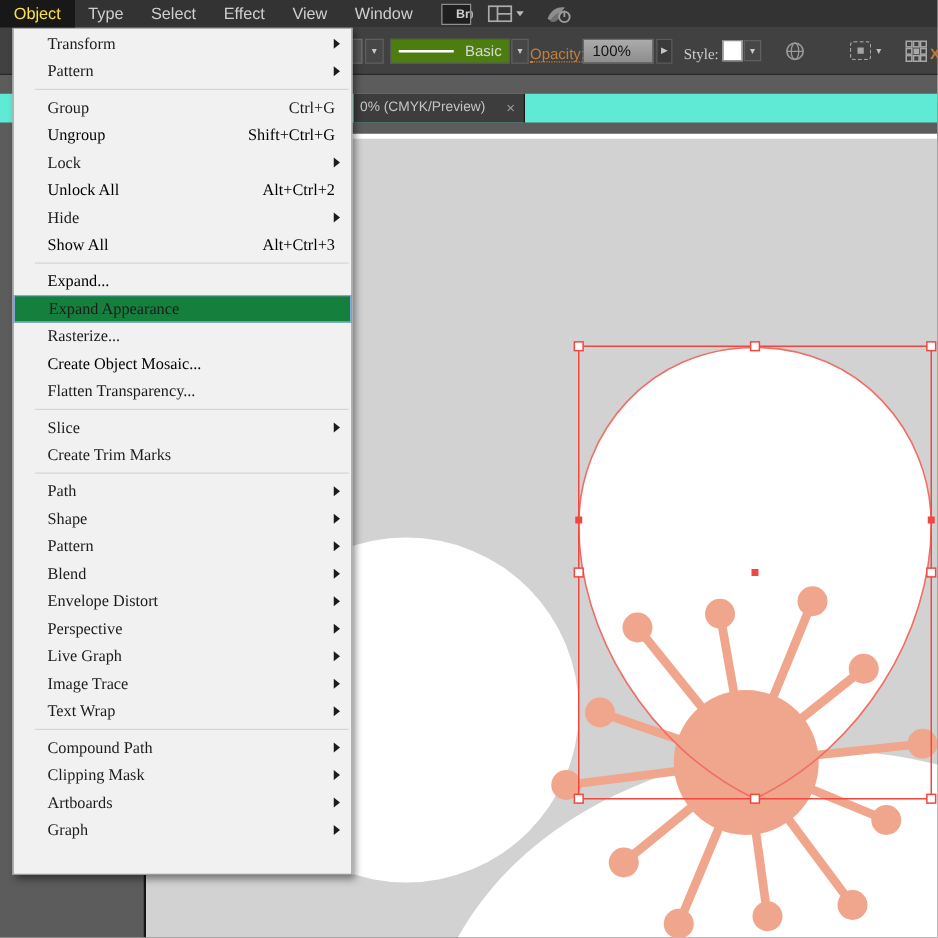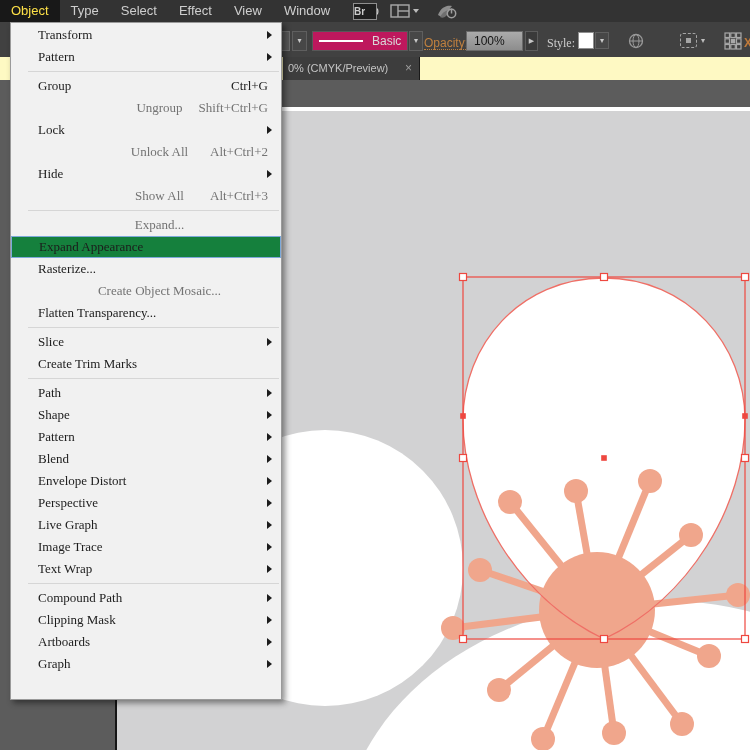--- a/index.html
+++ b/index.html
@@ -12,38 +12,38 @@
   
   #menubar{
     position:absolute;left:0;top:0;width:750px;height:22px;
     background:#333333;z-index:7;color:#cfcfcf;font-size:13px;
   }
   .mb-item{display:inline-block;padding:0 11px;line-height:22px;cursor:default;}
   .mb-item.active{background:#181818;color:#fde047;}
   #br-btn{
     position:absolute;left:353px;top:3px;width:22px;height:15px;
     border:1px solid #8f8f8f;background:#1f1f1f;color:#cccccc;
-    font-size:10px;font-weight:bold;text-align:left;line-height:15px;
+    font-size:10px;font-weight:bold;text-align:right;line-height:15px;
   }
   #ws-switcher{position:absolute;left:390px;top:4px;width:30px;height:14px;}
   #gpu-icon{position:absolute;left:436px;top:3px;width:22px;height:17px;}
   
   #controlbar{
     position:absolute;left:0;top:22px;width:750px;height:37px;
     background:#414141;border-bottom:1px solid #282828;z-index:2;
   }
   .cb{position:absolute;box-sizing:border-box;}
   .dd-btn{
     background:#474747;border:1px solid #5f5f5f;color:#c9c9c9;
     font-size:8px;text-align:center;line-height:18px;
   }
   #cb-partial{left:272px;top:9px;width:18px;height:20px;background:#575757;border:1px solid #6e6e6e;}
   #cb-partial-dd{left:292px;top:9px;width:15px;height:20px;}
   #stroke-box{
-    left:312px;top:9px;width:96px;height:20px;background:#be185d;
+    left:312px;top:9px;width:96px;height:20px;background:#4d7c0f;
     border:1px solid #585858;display:flex;align-items:center;
   }
   #stroke-line{width:44px;height:2px;background:#ffffff;margin-left:6px;}
   #stroke-label{color:#d9d9d9;font-size:12px;margin-left:9px;}
   #stroke-dd{left:409px;top:9px;width:14px;height:20px;}
   #opacity-label{left:424px;top:15px;font-size:12px;color:#c0803f;border-bottom:1px dotted #c0803f;line-height:12px;}
   #opacity-input{
     left:466px;top:9px;width:57px;height:20px;
     background:linear-gradient(#ababab,#8d8d8d);border:1px solid #6a6a6a;
     color:#131313;font-size:12px;line-height:18px;padding-left:7px;
@@ -53,38 +53,38 @@
   #style-swatch{left:578px;top:10px;width:16px;height:17px;background:#ffffff;border:1px solid #8f8f8f;}
   #style-dd{left:595px;top:10px;width:14px;height:17px;line-height:15px;}
   #sphere-icon{left:628px;top:11px;width:16px;height:16px;}
   #selsim-icon{left:680px;top:11px;width:17px;height:15px;border:1px dashed #a5a5a5;border-radius:3px;}
   #selsim-dot{position:absolute;left:5px;top:4px;width:5px;height:5px;background:#a5a5a5;}
   #selsim-dd{left:701px;top:14px;color:#bdbdbd;font-size:8px;line-height:10px;}
   #grid-icon{left:724px;top:10px;width:18px;height:18px;}
   #x-label{left:744px;top:15px;font-size:12px;color:#c07a3a;font-weight:bold;line-height:12px;}
   
   #tabbar{
-    position:absolute;left:0;top:57px;width:750px;height:23px;
-    background:#fef9c3;z-index:2;
+    position:absolute;left:0;top:75px;width:750px;height:23px;
+    background:#5eead4;z-index:2;
   }
   #doc-tab{
     position:absolute;left:283px;top:0;width:136px;height:23px;
     background:#3d3d3d;border-right:1px solid #191919;
   }
   #doc-tab-label{color:#c4c4c4;font-size:11px;line-height:23px;padding-left:5px;display:inline-block;}
   #doc-tab-close{position:absolute;right:7px;top:0;color:#9d9d9d;font-size:12px;line-height:23px;cursor:default;}
   
   #object-menu{
     position:absolute;left:10px;top:22px;width:272px;height:678px;
     background:#f1f1f1;border:1px solid #9a9a9a;box-sizing:border-box;
     box-shadow:3px 3px 6px rgba(0,0,0,0.45);
     z-index:6;padding-top:1px;font-size:13px;color:#1c1c1c;
   }
   .menu-item{position:relative;height:22px;line-height:22px;padding-left:27px;box-sizing:border-box;cursor:default;font-family:Liberation Serif, serif;}
-  .menu-item.disabled{color:#737373;text-align:center;}
+  .menu-item.disabled{color:#000000;}
   .menu-item.hl{background:#15803d;border:1px solid #7ea9da;line-height:20px;}
   .menu-shortcut{position:absolute;right:13px;top:0;}
   .menu-arrow{
     position:absolute;right:9px;top:7px;width:0;height:0;
     border-left:5px solid currentColor;border-top:4px solid transparent;border-bottom:4px solid transparent;
   }
   .menu-sep{height:1px;background:#d6d6d6;margin:3px 2px 3px 17px;}
   
   #canvas-svg{position:absolute;left:0;top:82px;z-index:1;}
 </style>

